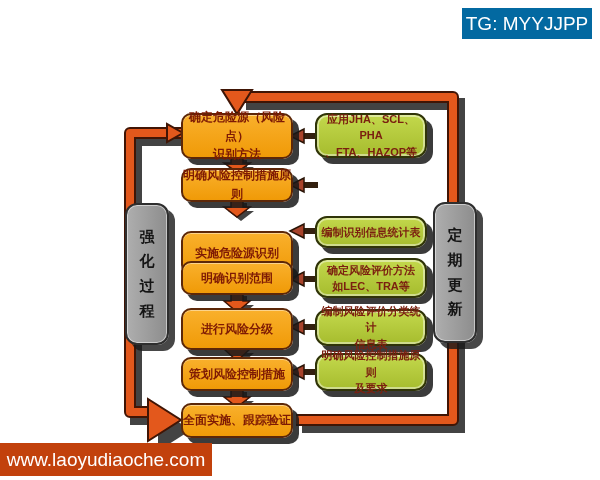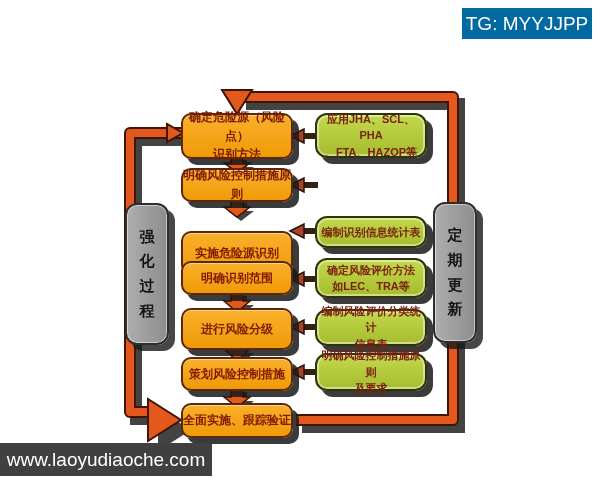--- a/index.html
+++ b/index.html
@@ -19,21 +19,21 @@
        border:2px solid #2f3308;border-radius:12px;color:#7b2010;font-size:11px;line-height:1.5;
        box-shadow:6px 6px 0 rgba(25,25,25,.85), inset 0 0 0 2px rgba(255,255,255,.45);}
   .pillar{width:44px;background:linear-gradient(90deg,#aeaeae,#8d8d8d);
        border:2px solid #2e2e2e;border-radius:12px;color:#141414;font-size:15px;z-index:3;
        box-shadow:6px 6px 0 rgba(25,25,25,.8), inset 0 0 0 1px rgba(255,255,255,.5);}
   .pillar span{display:block;width:16px;word-break:break-all;line-height:1.65;margin:0 auto;}
   .pillar-left{left:125px;top:203px;height:142px;}
   .pillar-right{left:433px;top:202px;height:141px;}
   .badge{left:462px;top:8px;width:130px;height:31px;background:#0369a1;color:#fff;
        font-size:19px;font-weight:normal;z-index:5;white-space:nowrap;}
-  .watermark{left:0;top:443px;width:212px;height:33px;background:#404040;color:#fff;
+  .watermark{left:0;top:443px;width:212px;height:33px;background:#c2410c;color:#fff;
        font-size:19px;font-weight:normal;z-index:5;white-space:nowrap;}
 </style>
 </head>
 <body>
 
 <div id="stage">
 
   <svg class="connectors" width="600" height="480" viewBox="0 0 600 480">
 
     <g transform="translate(6,7)" fill="none" stroke="rgba(20,20,20,0.8)" stroke-width="12">

